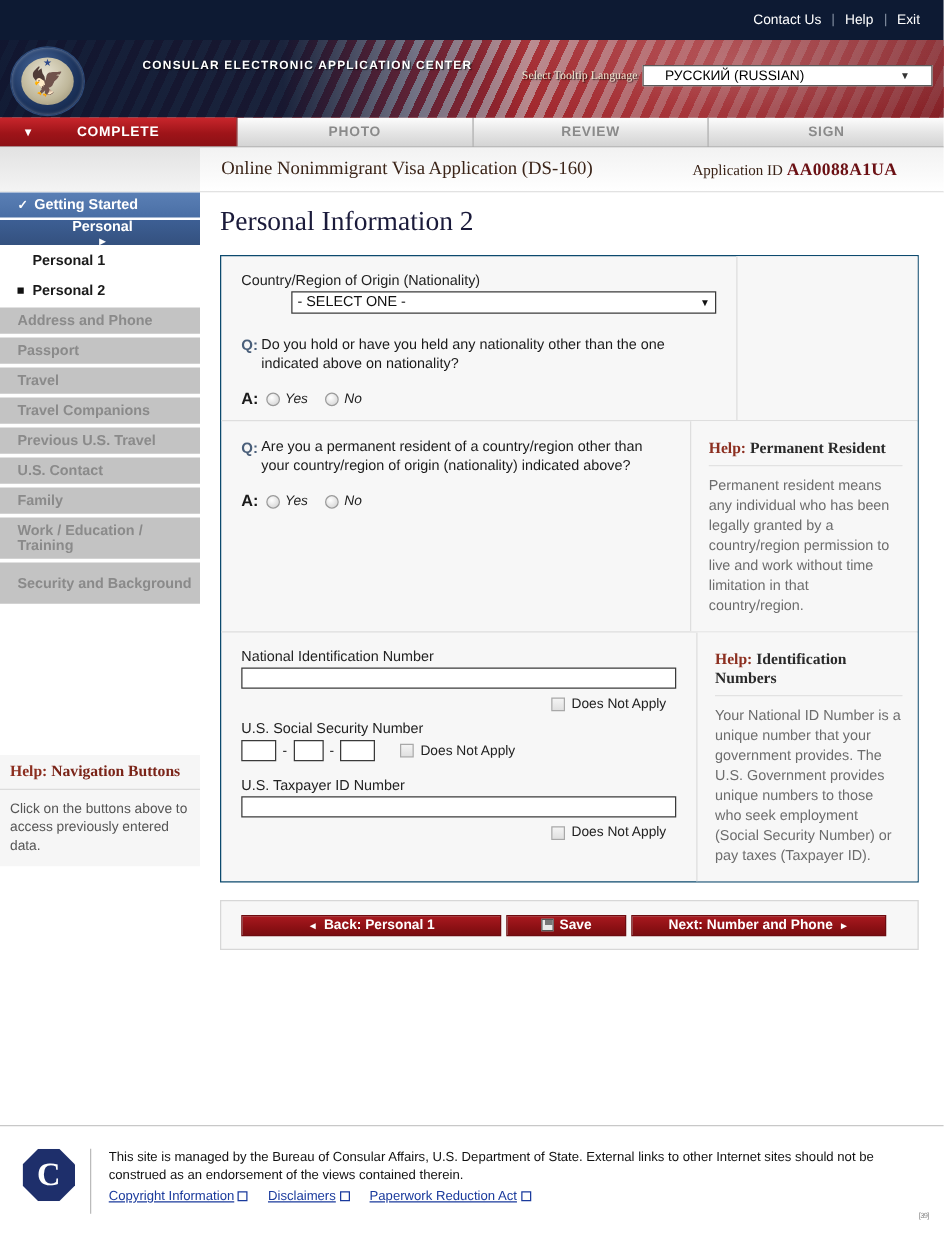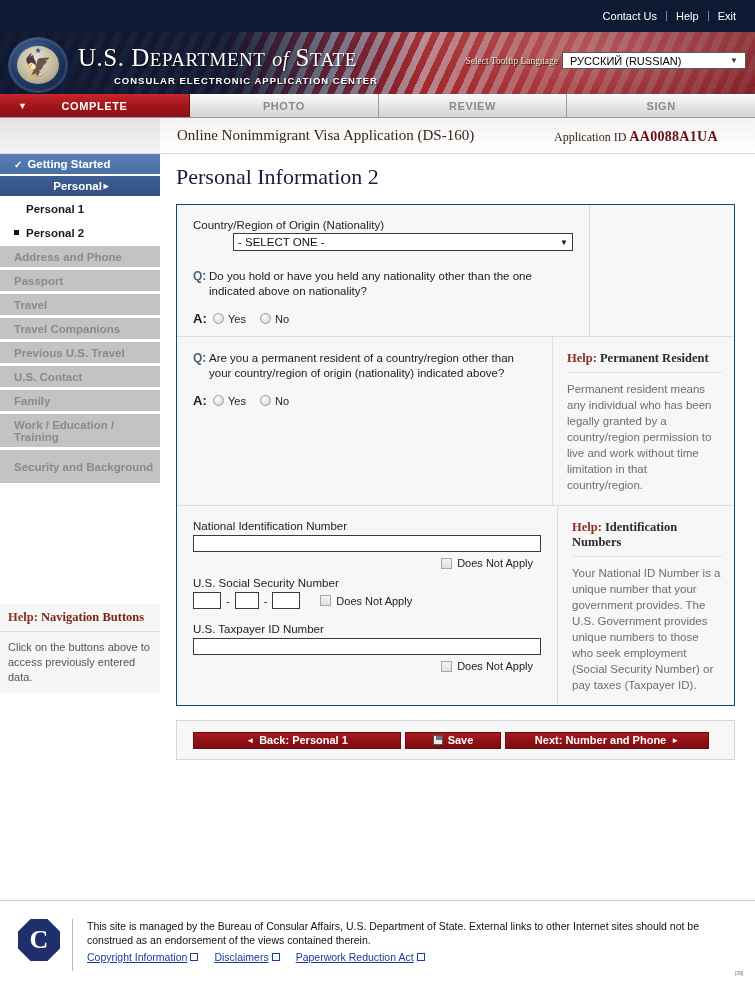--- a/index.html
+++ b/index.html
@@ -78,23 +78,23 @@
   .langwrap {
     position:absolute; right:9px; top:20px;
     display:flex; align-items:center; gap:4px;
   }
   .langlabel {
     font-family:"Liberation Serif", serif; font-weight:normal;
     font-size:9.5px; color:#f0e6d0;
     text-shadow:1px 1px 1px rgba(0,0,0,0.8);
   }
   .langsel {
-    width:184px; height:17px; background:#fff; border:1px solid #5a5a5a;
+    width:232px; height:17px; background:#fff; border:1px solid #5a5a5a;
     font-size:11px; color:#000; display:flex; align-items:center;
-    padding:0 7px; justify-content:space-between;
+    padding:0 17px; justify-content:space-between;
   }
   .langsel .caret { font-size:8px; color:#333; }
 
   
   .stagebar { display:flex; height:24px; border-bottom:1px solid #9a9a9a; }
   .stage {
     flex:1; display:flex; align-items:center; justify-content:center;
     font-size:11px; font-weight:bold; letter-spacing:0.6px;
     color:#8a8a8a;
     background:linear-gradient(180deg,#fdfdfd 0%,#e6e6e6 50%,#d4d4d4 100%);
@@ -144,21 +144,21 @@
     padding-left:14px; font-size:11.5px; font-weight:bold;
     margin-bottom:2px; position:relative;
   }
   .navitem.done {
     background:linear-gradient(180deg,#5a7fb5 0%,#4a6fa5 100%);
     color:#ffffff;
   }
   .navitem.done .check { margin-right:5px; font-size:10px; }
   .navitem.current {
     background:linear-gradient(180deg,#3d5f94 0%,#34517f 100%);
-    color:#ffffff; justify-content:center; padding-right:10px;
+    color:#ffffff; justify-content:space-between; padding-right:10px;flex-direction:column;
   }
   .navitem.current .chev { font-size:9px; }
   .navitem.sub {
     background:#ffffff; color:#1a1a1a; padding-left:26px; height:22px;
   }
   .navitem.sub .bullet {
     position:absolute; left:14px; width:5px; height:5px;
     background:#111; top:8px;
   }
   .navitem.locked {
@@ -209,21 +209,21 @@
 
   .qa { margin-top:18px; }
   .qline { display:flex; align-items:flex-start; }
   .qmark {
     font-weight:bold; font-size:12px; color:#4a5f7a; width:16px; flex:none;
   }
   .qtext { font-size:11.5px; color:#1a1a1a; line-height:15px; max-width:330px; }
   .aline { display:flex; align-items:center; margin-top:12px; }
   .amark { font-weight:bold; font-size:13px; color:#1a1a1a; width:20px; flex:none; }
   .radiogrp { display:flex; align-items:center; gap:14px; }
-  .radiowrap { display:flex; align-items:flex-start; gap:4px; }
+  .radiowrap { display:flex; align-items:flex-end; gap:4px;font-style:italic; }
   .radio {
     width:11px; height:11px; border-radius:50%;
     border:1px solid #9a9a9a;
     background:radial-gradient(circle at 38% 35%, #ffffff 0%, #e2e2e2 60%, #cfcfcf 100%);
   }
   .radiowrap span { font-size:11px; color:#222; }
 
   .helphdr {
     font-family:"Liberation Serif", serif; font-weight:bold; font-size:12.5px;
     color:#2a2a2a; line-height:15px; padding-bottom:6px;
@@ -318,21 +318,20 @@
     <div class="stripes"></div>
 
     <div class="seal">
       <div class="ring"></div>
       <div class="inner"></div>
       <div class="eagle">🦅</div>
       <div class="star">★</div>
     </div>
 
     <div class="brand">
-      <div class="line1"><span>U.S. </span><span>D</span><span class="sm">EPARTMENT</span> <span class="it">of</span> <span>S</span><span class="sm">TATE</span></div>
       <div class="line2">CONSULAR ELECTRONIC APPLICATION CENTER</div>
     </div>
 
     <div class="langwrap">
       <div class="langlabel">Select Tooltip Language</div>
       <div class="langsel">
         <span>РУССКИЙ (RUSSIAN)</span>
         <span class="caret">▼</span>
       </div>
     </div>

